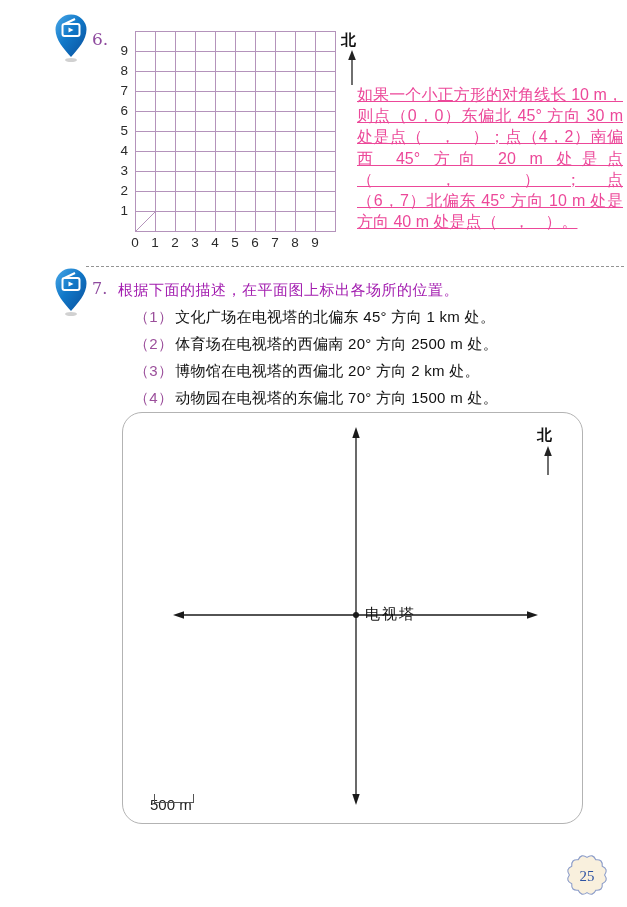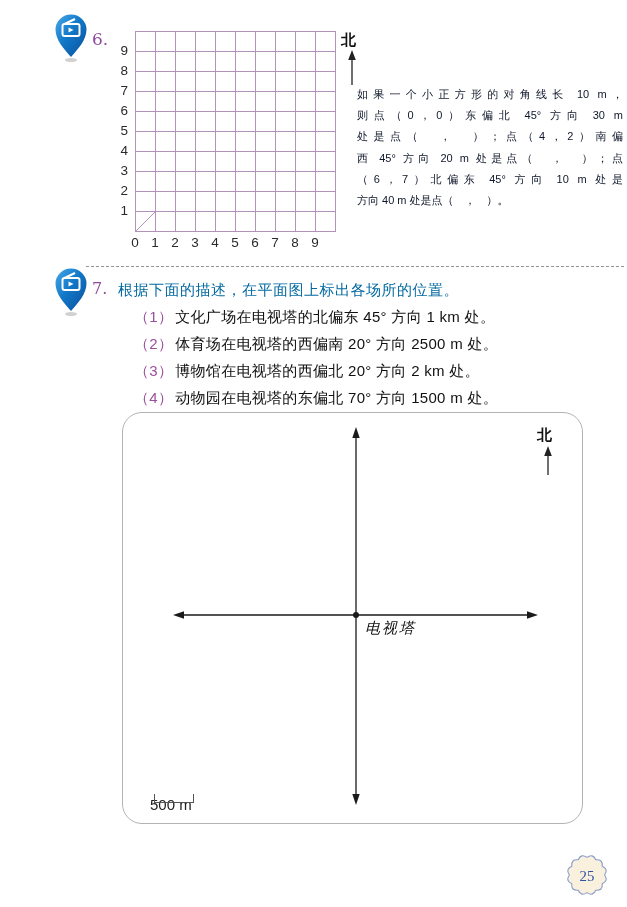--- a/index.html
+++ b/index.html
@@ -27,41 +27,41 @@
   }
   .diag{position:absolute;left:0;top:180px;}
   .ylabels{position:absolute;left:104px;top:41px;width:24px;}
   .ylabels div{height:20px;line-height:20px;text-align:right;font-size:13.5px;color:#2a2a2a;}
   .xlabels{position:absolute;left:125px;top:235px;display:flex;}
   .xlabels div{width:20px;text-align:center;font-size:13.5px;color:#2a2a2a;}
 
   .north-label{font-size:15px;font-weight:600;color:#111;}
 
   
-  .q6text{position:absolute;left:357px;top:84px;width:266px;font-size:11px;line-height:21.2px;color:#0f172a;}
+  .q6text{position:absolute;left:357px;top:84px;width:266px;font-size:16px;line-height:21.2px;color:#ec4899;text-decoration:underline;}
   .q6text .line{text-align:justify;text-align-last:justify;}
   .q6text .line:last-child{text-align-last:left;}
 
   
   .sep{position:absolute;left:86px;top:266px;width:538px;border-top:1.5px dashed #949494;}
 
   
-  .q7title{position:absolute;left:118px;top:281px;font-size:15px;color:#0369a1;letter-spacing:.5px;}
+  .q7title{position:absolute;left:118px;top:281px;font-size:15px;color:#a21caf;letter-spacing:.5px;}
   .q7items{position:absolute;left:134px;top:303px;font-size:15px;color:#111;}
   .q7items .item{height:27px;line-height:27px;letter-spacing:.3px;}
   .q7items .inum{color:#9b4f9b;margin-right:2px;}
 
   
   .mapbox{
     position:absolute;left:122px;top:412px;width:459px;height:410px;
     border:1px solid #b3b3b3;border-radius:20px;
   }
   .tower{
-    position:absolute;left:242px;top:206px;font-size:15px;color:#111;
-    font-style:italic;letter-spacing:2px;
+    position:absolute;left:242px;top:192px;font-size:15px;color:#111;
+    letter-spacing:2px;
   }
   .scale-label{position:absolute;left:27px;top:359px;font-size:15px;color:#222;margin-top:24px;}
   .scale-bracket{
     position:absolute;left:31px;top:381px;width:38px;height:8px;
     border-left:1px solid #555;border-right:1px solid #555;border-bottom:1px solid #555;
   }
 
   
   .badge{position:absolute;left:565px;top:853px;}
 </style>

